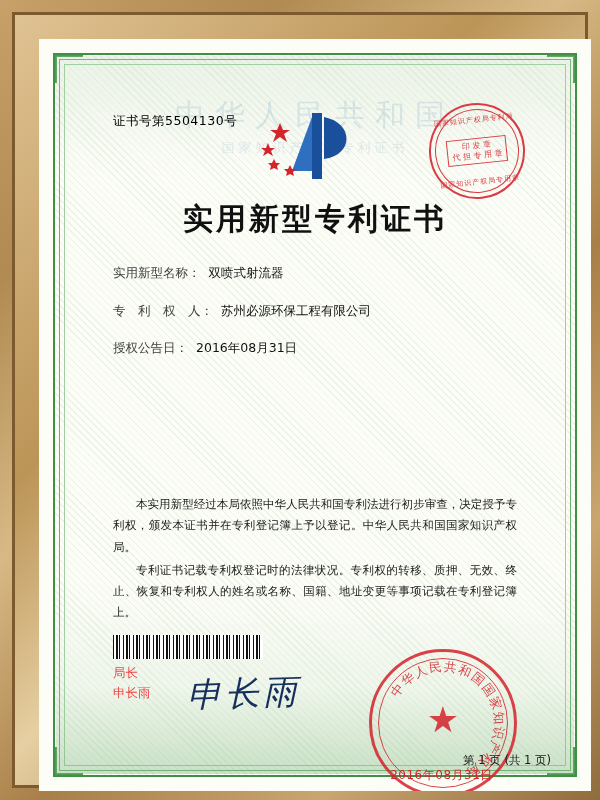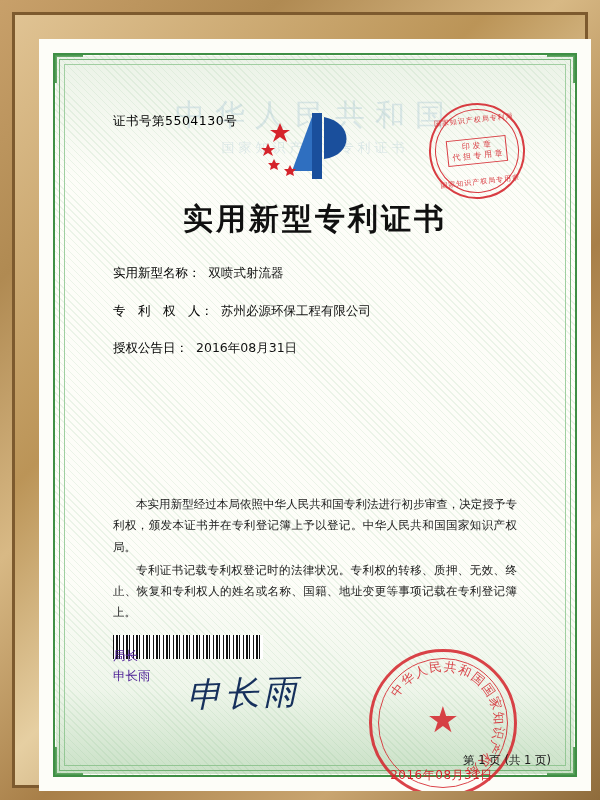--- a/index.html
+++ b/index.html
@@ -161,21 +161,21 @@
   }
   .field-row {
     margin-bottom: 20px;
     font-size: 12.5px;
     color: #1b1b1b;
     line-height: 1.4;
     white-space: nowrap;
   }
   .field-label {
     display: inline-block;
-    color: #000000;
+    color: #404040;
   }
   .field-value {
     display: inline-block;
     color: #111;
   }
   .field-sep { display: inline-block; width: 8px; }
 
   .body-text {
     position: absolute;
     left: 34px;
@@ -200,23 +200,23 @@
       to right,
       #111 0px, #111 1px, #fff 1px, #fff 3px,
       #111 3px, #111 5px, #fff 5px, #fff 6px,
       #111 6px, #111 7px, #fff 7px, #fff 10px
     );
   }
 
   .signature-block {
     position: absolute;
     left: 34px;
-    top: 567px;
+    top: 584px;
     font-size: 12.5px;
-    color: #4c1d95;
+    color: #ef4444;
     line-height: 1.6;
     font-family: "DejaVu Sans", sans-serif;
   }
   .handwriting {
     position: absolute;
     left: 108px;
     top: 592px;
     font-size: 34px;
     font-family: "DejaVu Serif", serif;
     font-style: italic;

